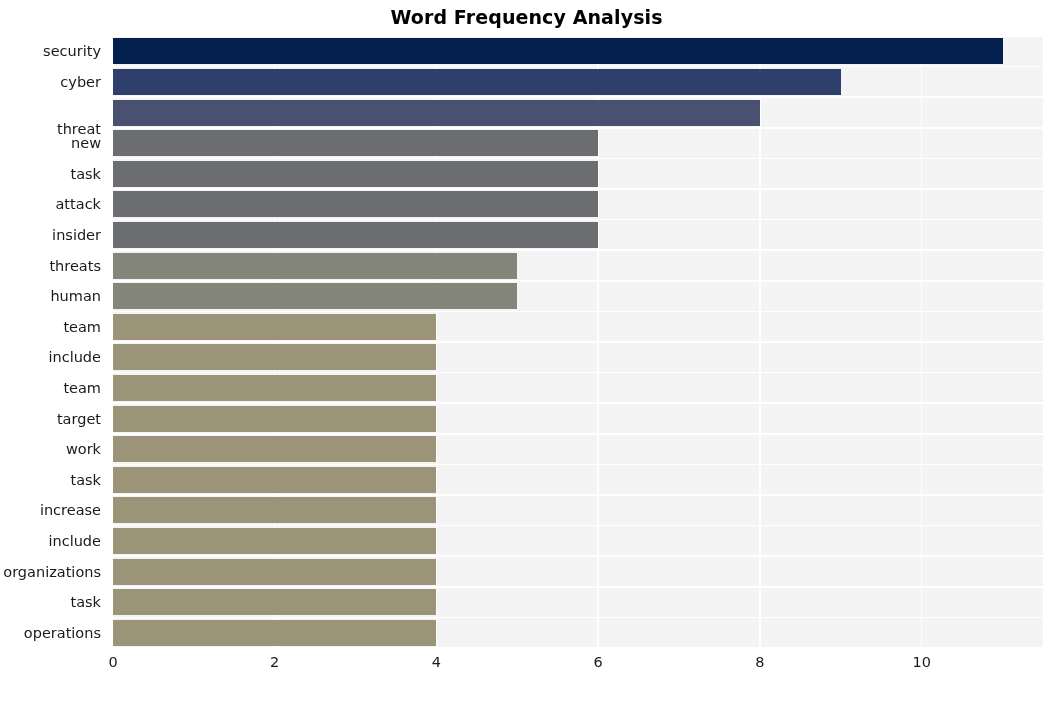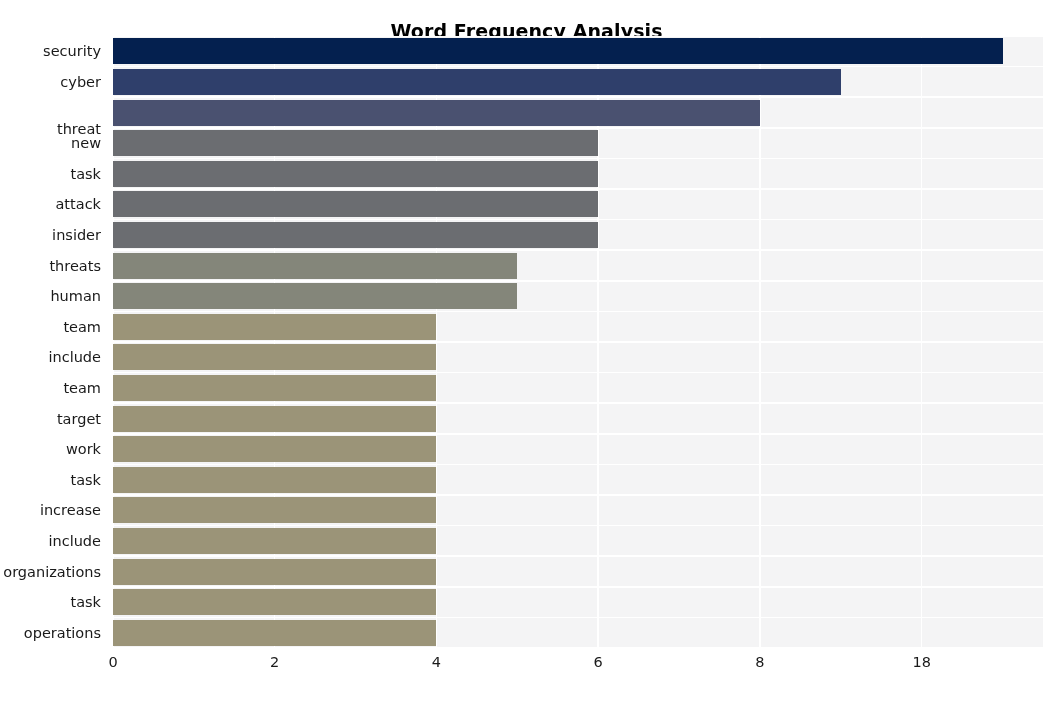--- a/index.html
+++ b/index.html
@@ -15,21 +15,21 @@
   }
   #chart-root {
     position: relative;
     width: 1053px;
     height: 701px;
     background: #ffffff;
   }
   
   #chart-title {
     position: absolute;
-    top: 20px;
+    top: 6px;
     left: 0;
     width: 1053px;
     text-align: center;
     font-size: 19px;
     font-weight: bold;
     color: #000000;
     letter-spacing: 0.1px;
   }
   
   #plot-area {
@@ -181,17 +181,17 @@
       <div class="ytick" style="top: 558.1px;">task</div>
       <div class="ytick" style="top: 588.7px;">operations</div>
     </div>
 
   <div id="x-axis">
       <div class="xtick" style="left: 0px;">0</div>
       <div class="xtick" style="left: 161.739px;">2</div>
       <div class="xtick" style="left: 323.478px;">4</div>
       <div class="xtick" style="left: 485.217px;">6</div>
       <div class="xtick" style="left: 646.957px;">8</div>
-      <div class="xtick" style="left: 808.696px;">18</div>
+      <div class="xtick" style="left: 808.696px;">10</div>
     </div>
 
 
 </div>
 
 </body></html>

